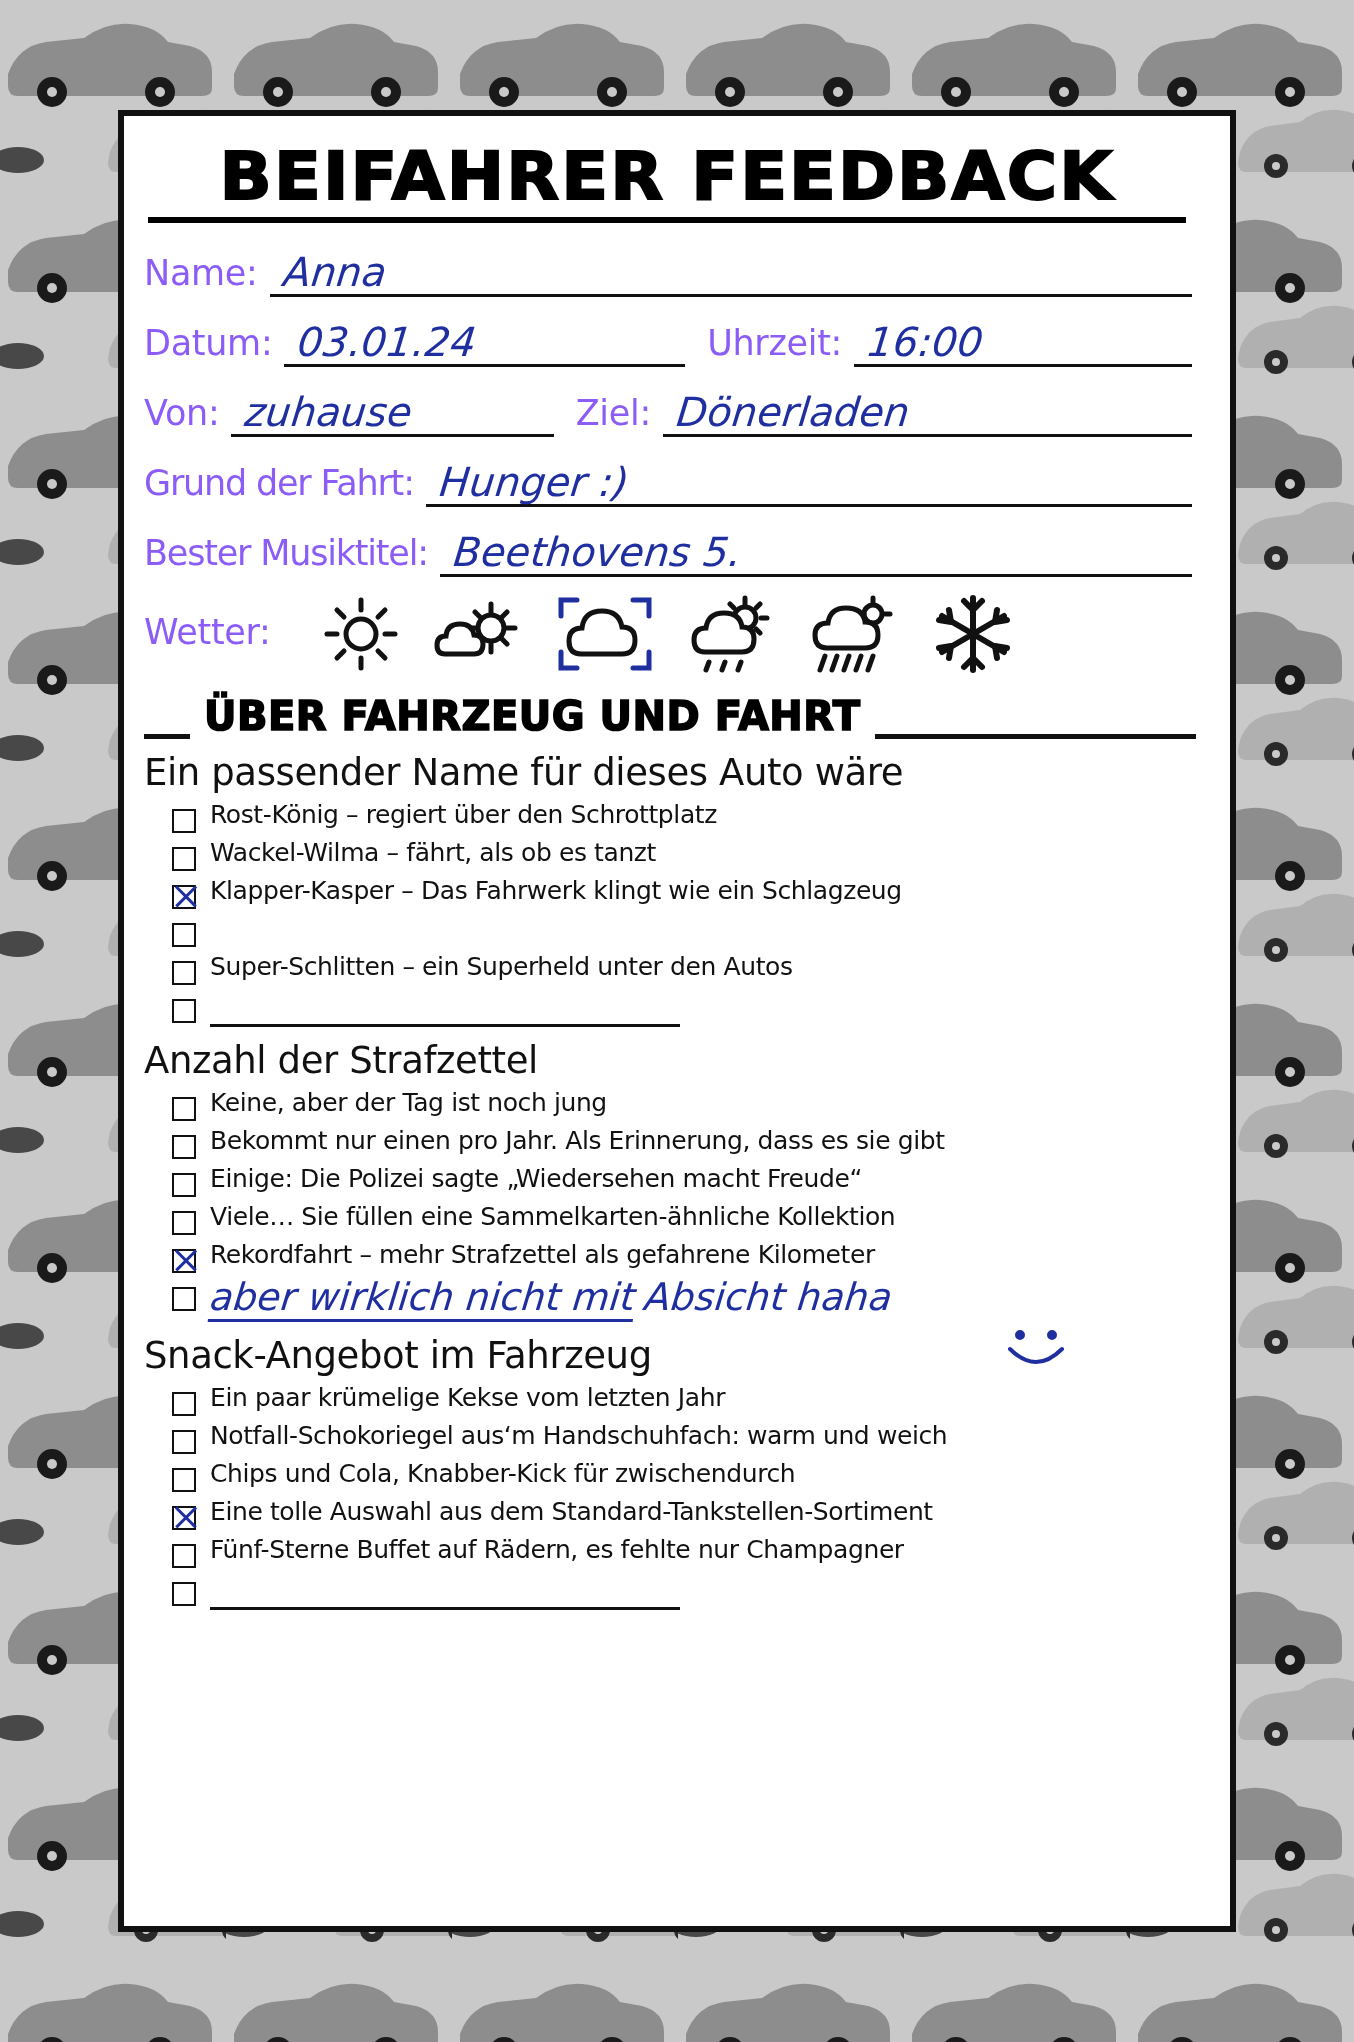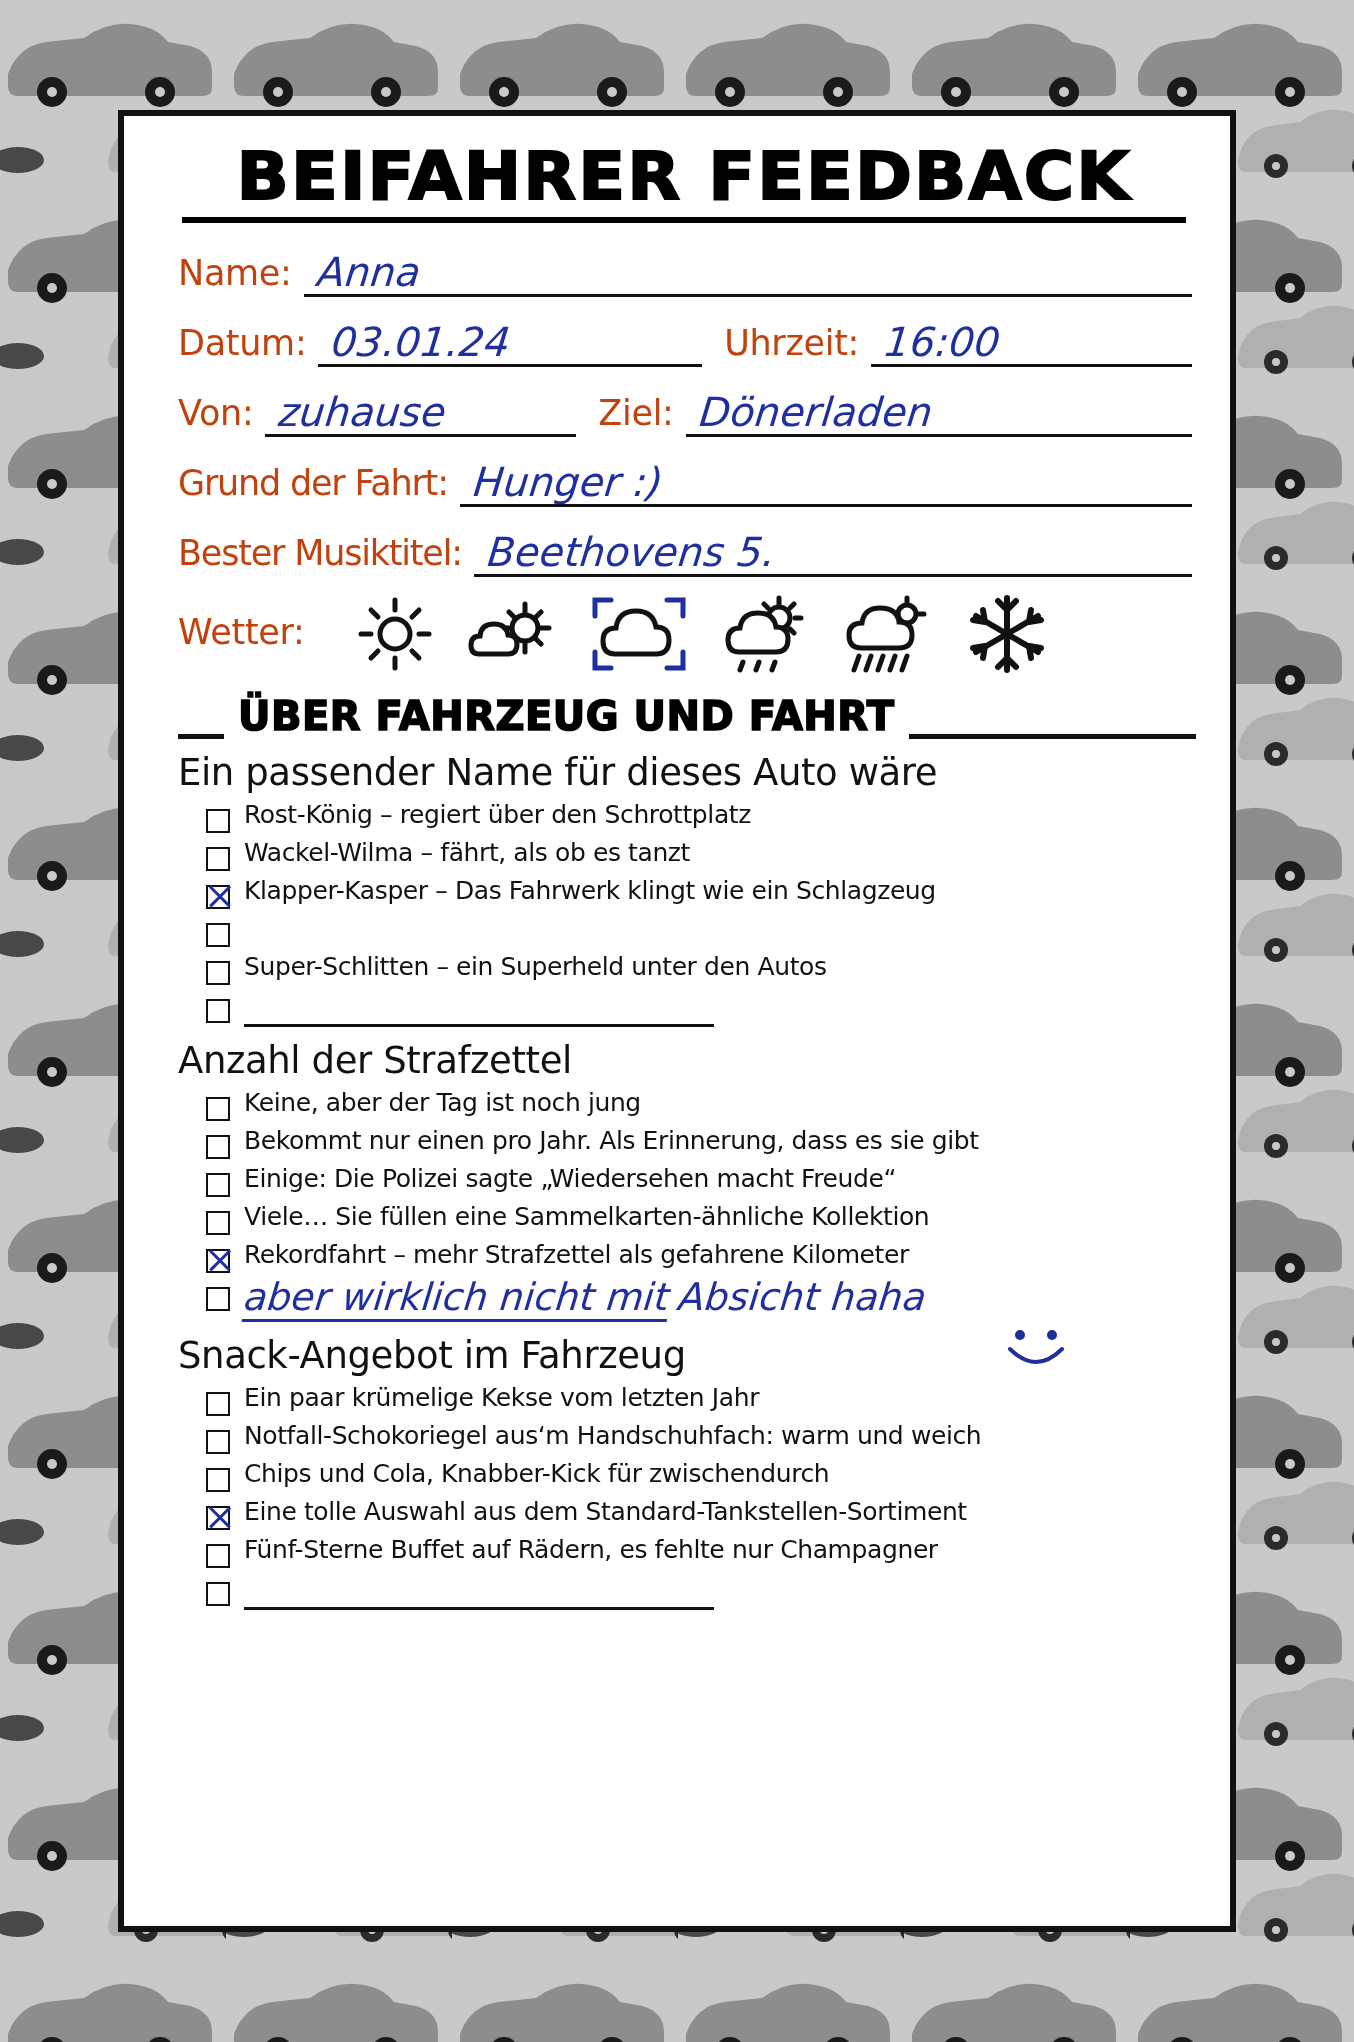--- a/index.html
+++ b/index.html
@@ -26,21 +26,21 @@
   #sheet {
     position: absolute;
     left: 118px;
     top: 110px;
     width: 1118px;
     height: 1822px;
     background: #ffffff;
     border: 6px solid #111;
     box-sizing: border-box;
     z-index: 2;
-    padding: 22px 34px 0 48px;
+    padding: 22px 34px 0 14px;
   }
 
   .title {
     font-family: "DejaVu Sans", sans-serif;
     font-weight: bold;
     font-size: 66px;
     letter-spacing: 2px;
     text-align: center;
     color: #000;
     -webkit-text-stroke: 2px #000;
@@ -56,21 +56,21 @@
 
   
   .field-row {
     display: flex;
     align-items: flex-end;
     margin: 0 0 14px 6px;
     height: 56px;
   }
   .lbl {
     font-size: 35px;
-    color: #c2410c;
+    color: #8b5cf6;
     white-space: nowrap;
     padding-bottom: 4px;
     letter-spacing: -0.3px;
   }
   .lbl.tight { letter-spacing: -1.2px; }
   .fill {
     flex: 1 1 auto;
     border-bottom: 3px solid #111;
     margin-left: 12px;
     margin-right: 4px;

